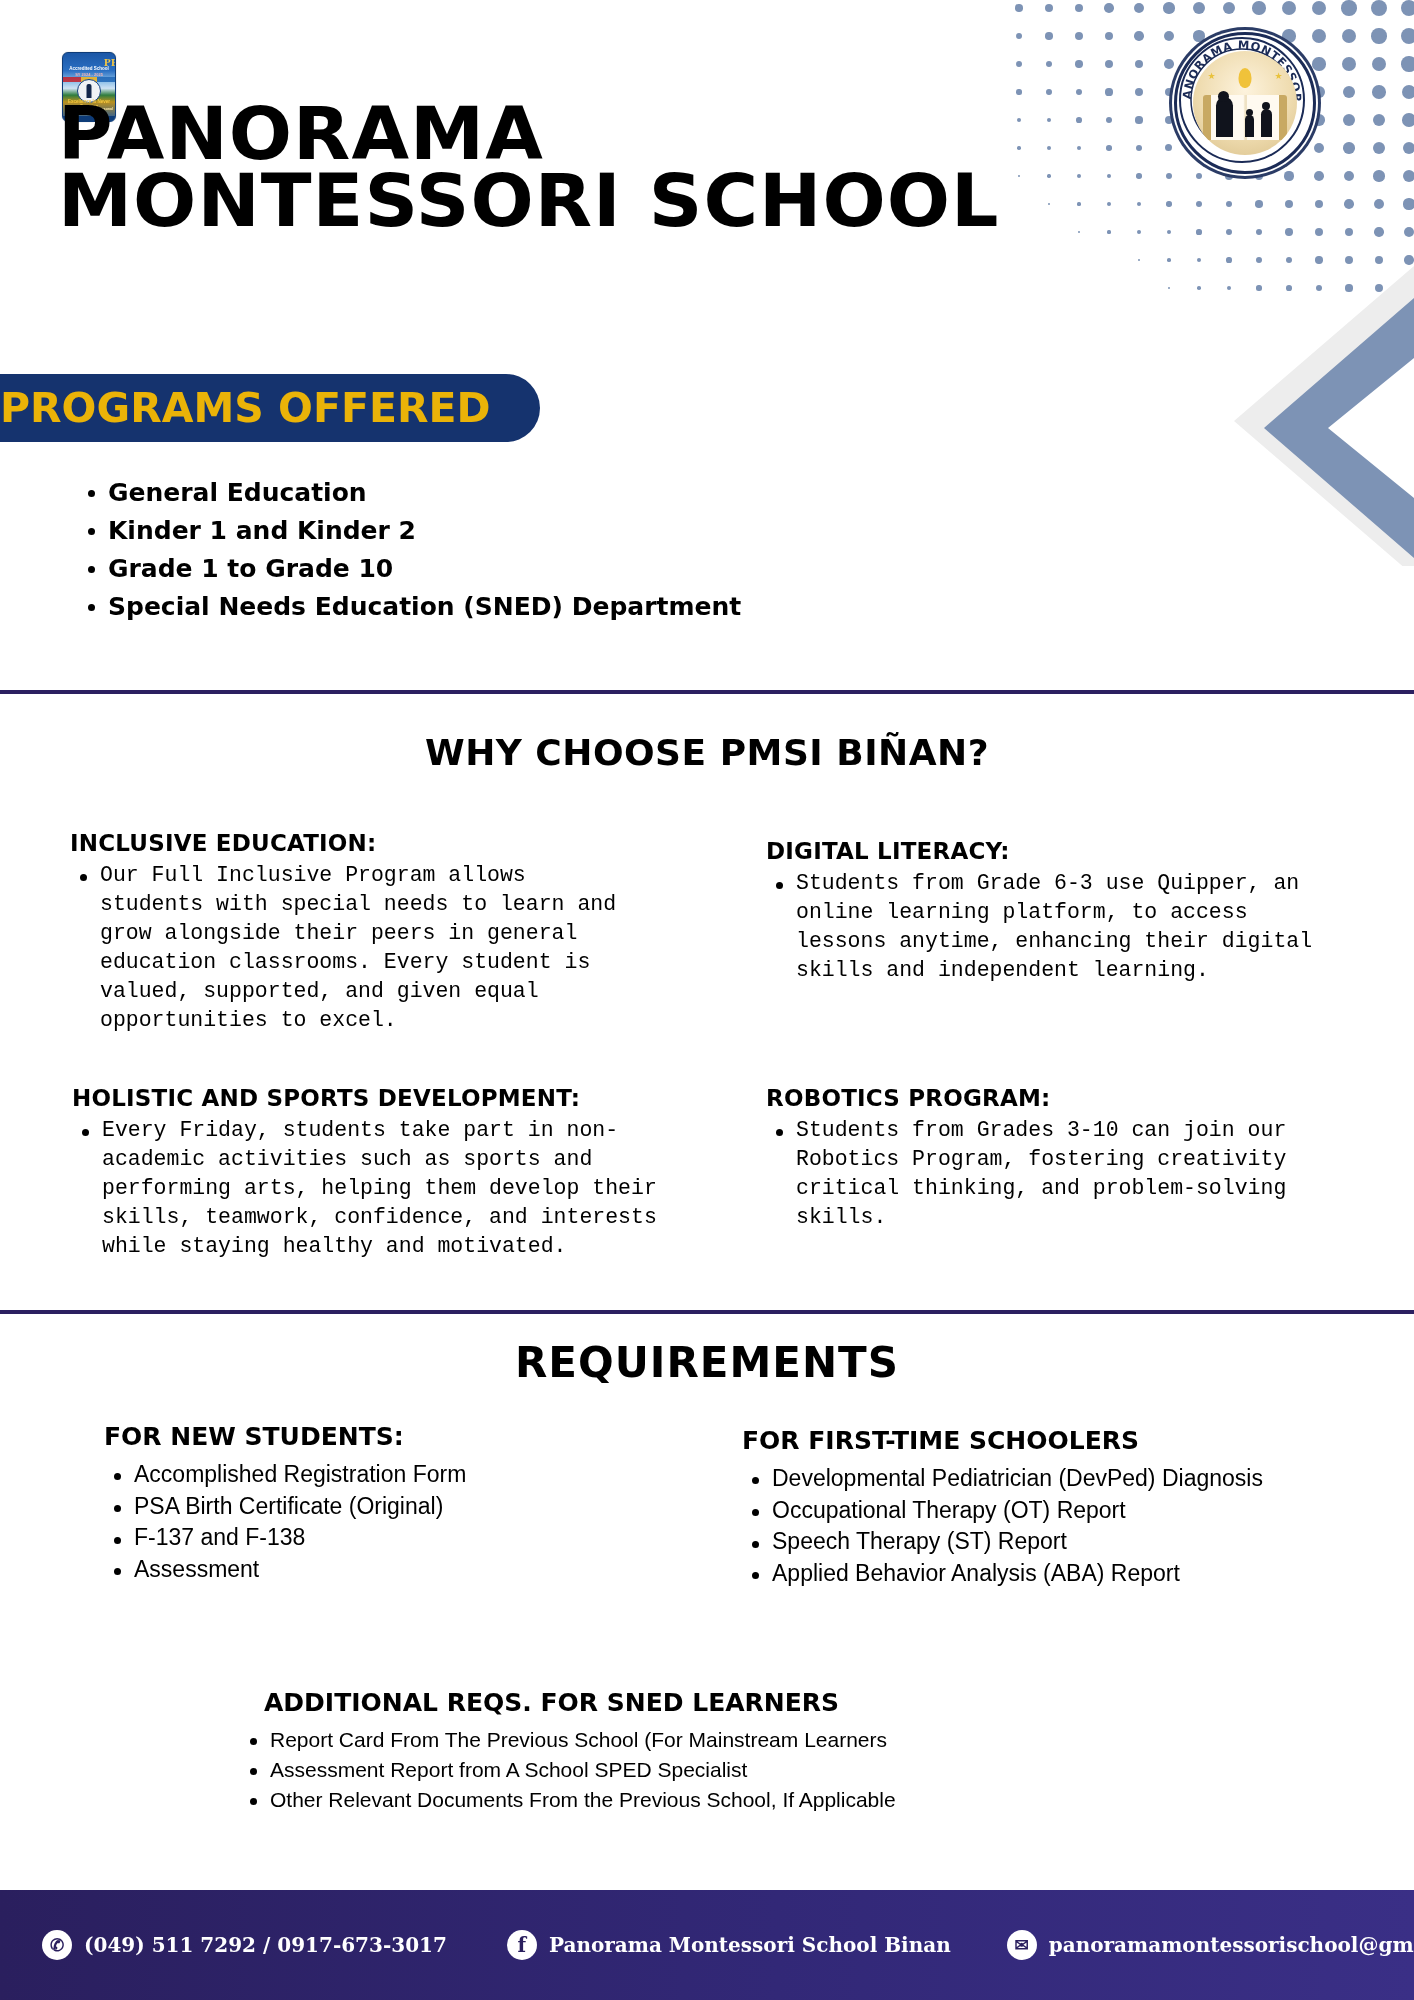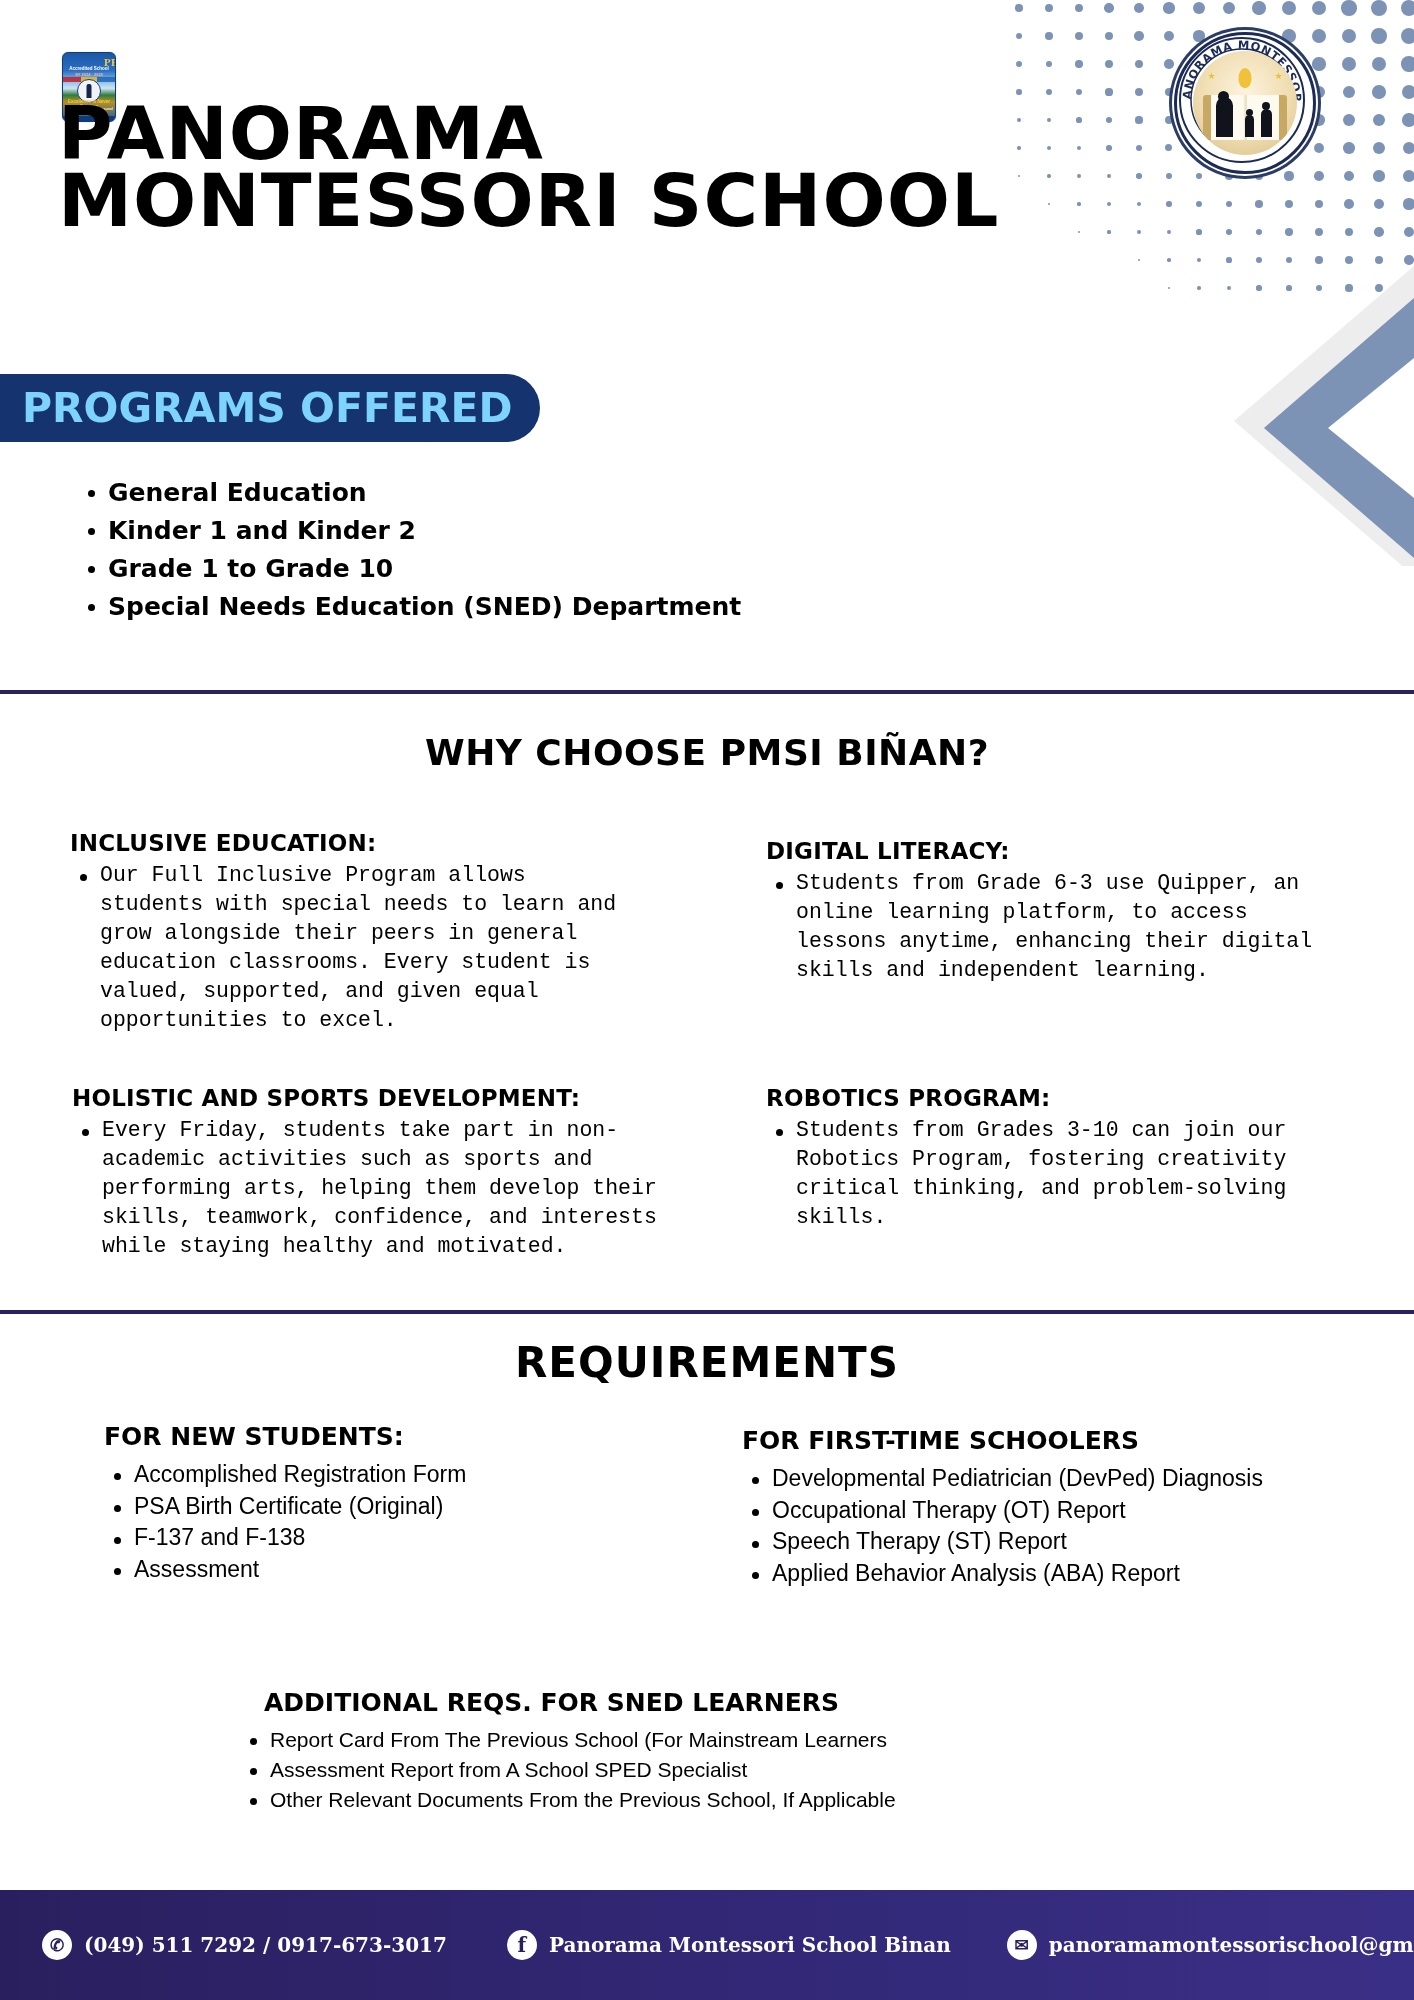--- a/index.html
+++ b/index.html
@@ -117,22 +117,22 @@
 
   
   .pill{
     position:absolute;left:0;top:374px;
     height:68px;width:540px;
     background:#15336e;
     border-radius:0 40px 40px 0;
     display:flex;align-items:center;
   }
   .pill span{
-    color:#7dd3fc;font-size:41px;font-weight:bold;letter-spacing:0px;
-    padding-left:22px;font-family:"DejaVu Sans",sans-serif;
+    color:#eab308;font-size:41px;font-weight:bold;letter-spacing:0px;
+    font-family:"DejaVu Sans",sans-serif;
   }
 
   ul.plain{margin:0;padding:0;list-style:none;}
   ul.plain li{position:relative;padding-left:30px;}
   ul.plain li:before{
     content:"";position:absolute;left:10px;top:.62em;
     width:7px;height:7px;border-radius:50%;background:#000;
   }
 
   .programs{

